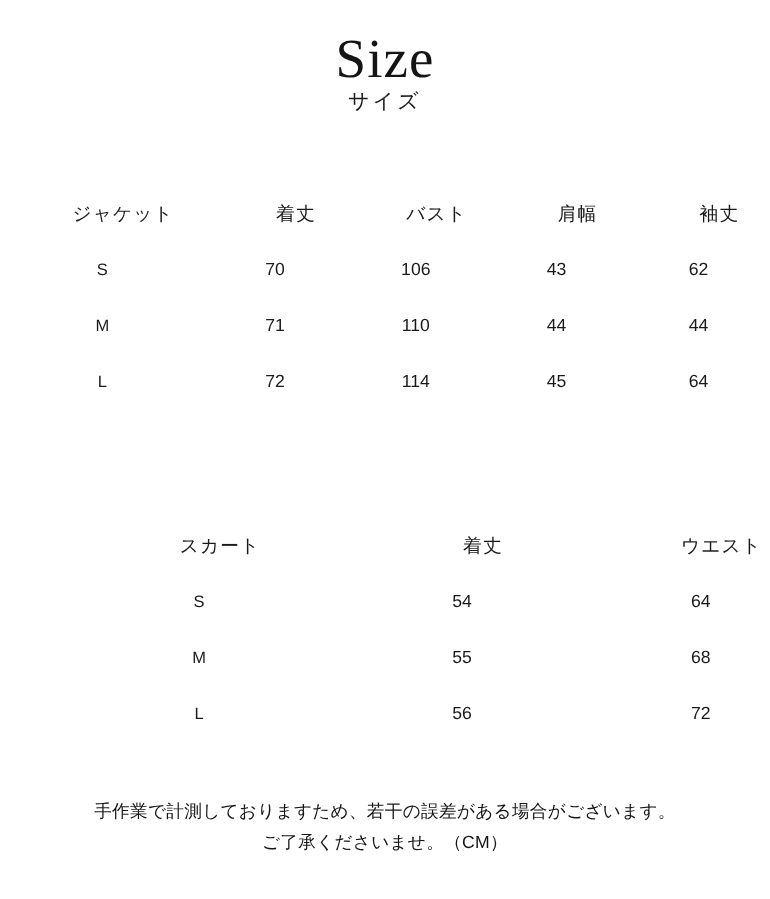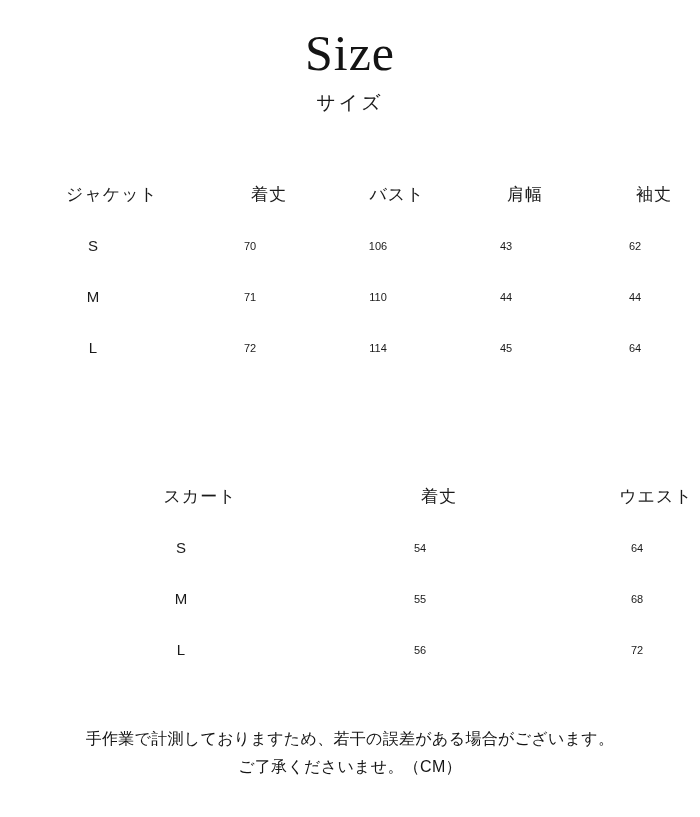--- a/index.html
+++ b/index.html
@@ -32,21 +32,21 @@
     font-size: 50px;
     letter-spacing: 1px;
     line-height: 1.0;
     color: #141414;
     font-weight: 400;
   }
   .title-sub {
     font-family: Liberation Serif, serif;
     font-size: 19px;
     letter-spacing: 3px;
-    margin-top: 12px;
+    margin-top: 1px;
     color: #1a1a1a;
   }
 
   
   .table-block {
     position: absolute;
     left: 0;
     width: 700px;
   }
   table {
@@ -64,21 +64,21 @@
   th {
     font-size: 17px;
     letter-spacing: 1px;
     height: 52px;
     vertical-align: middle;
     padding-left: 38px;
   }
   td {
     height: 51px;
     vertical-align: middle;
-    font-size: 11px;
+    font-size: 16px;
   }
   td.size-label {
     font-size: 15px;
   }
 
   
   .jacket-table col.c0 { width: 186px; }
   .jacket-table col.c1 { width: 128px; }
   .jacket-table col.c2 { width: 128px; }
   .jacket-table col.c3 { width: 128px; }

